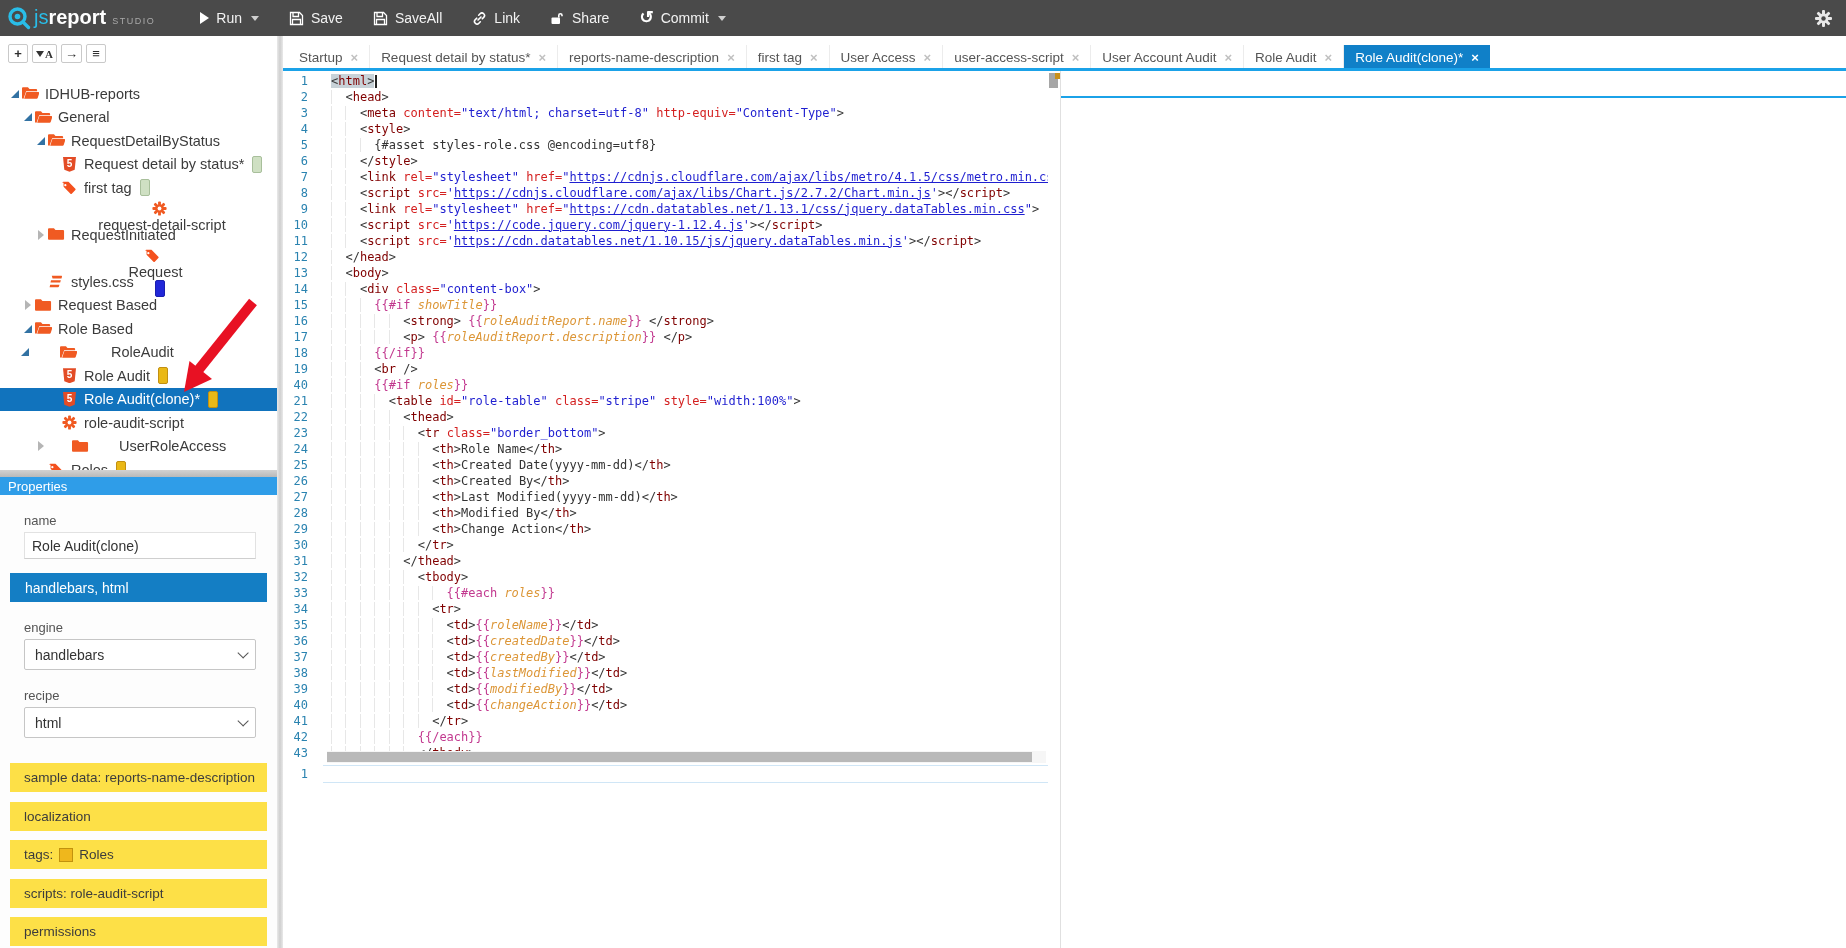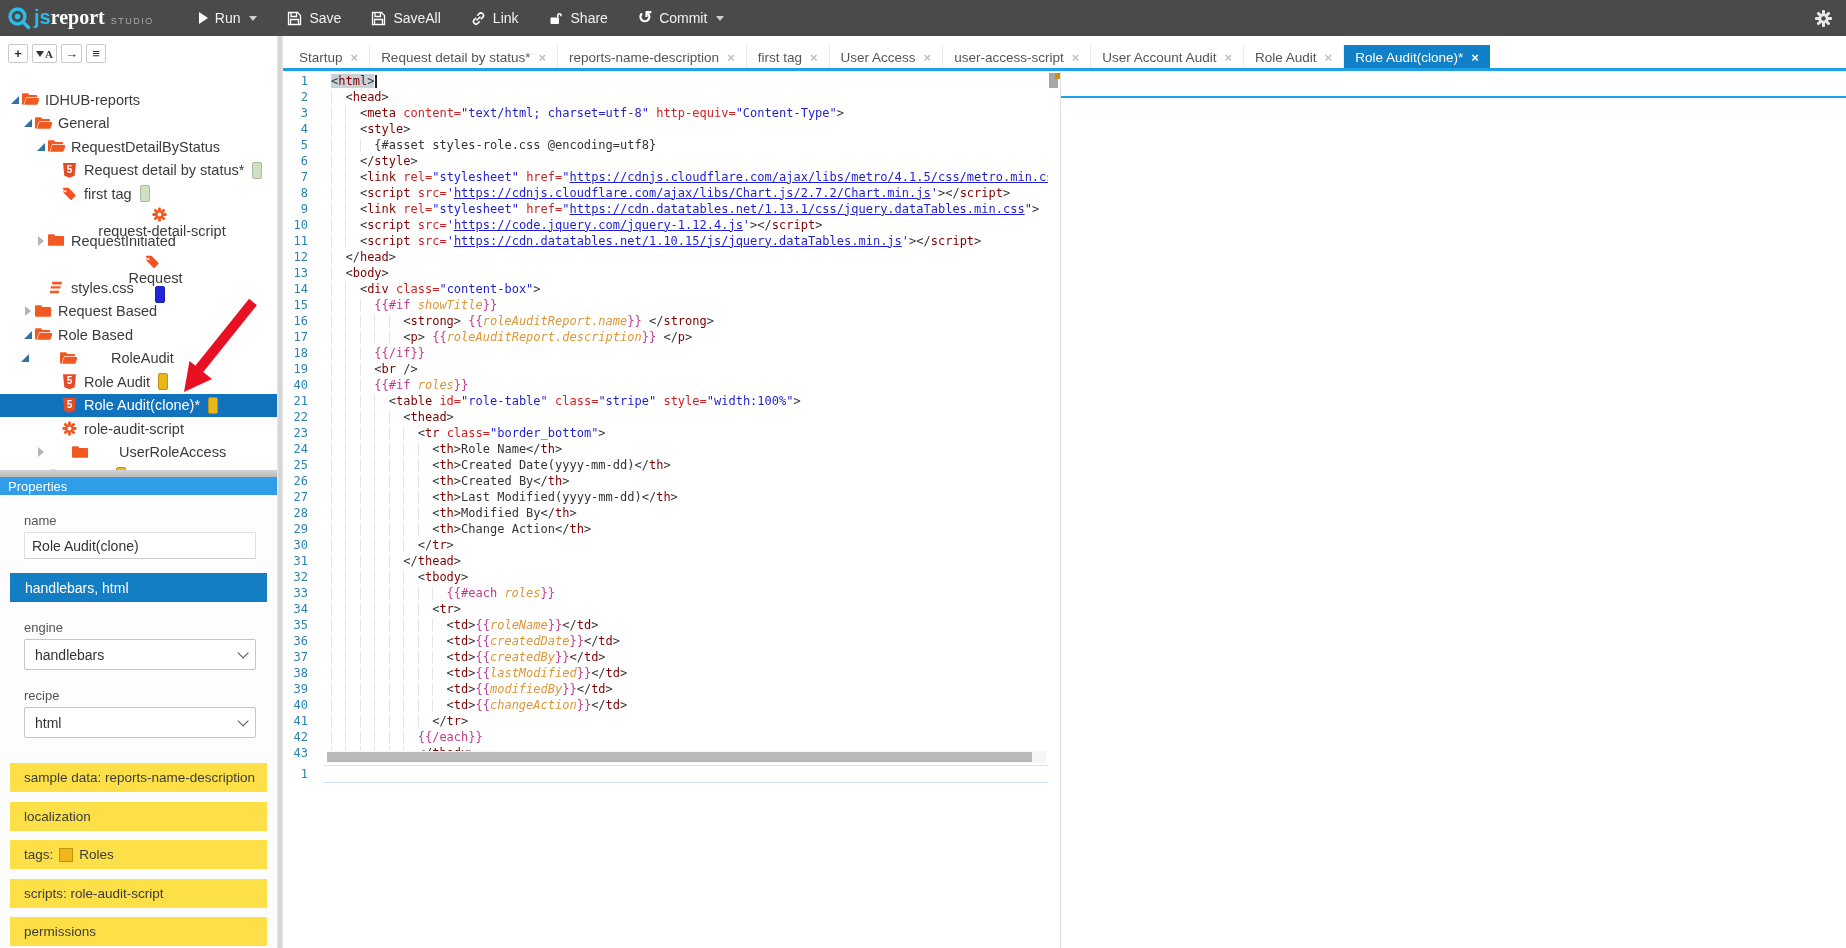--- a/index.html
+++ b/index.html
@@ -4,22 +4,22 @@
 <style>
   * { box-sizing: border-box; margin:0; padding:0; }
   html,body { width:1846px; height:948px; overflow:hidden; background:#fff;
     font-family:"Liberation Sans", sans-serif; }
   .app { position:relative; width:1846px; height:948px; }
 
   
   .topbar { height:36px; background:#4a4a4a; display:flex; align-items:center; color:#f2f2f2; }
   .brand { display:flex; align-items:baseline; margin-left:7px; cursor:pointer; }
   .brand svg { width:24px; height:24px; align-self:center; }
-  .brand .js { color:#29bde8; font-size:20px; font-weight:bold; margin-left:3px;}
-  .brand .report { color:#fff; font-size:20px; font-weight:bold;font-family:Liberation Serif, serif; }
+  .brand .js { color:#29bde8; font-size:20px; font-weight:normal; margin-left:3px;}
+  .brand .report { color:#fff; font-size:20px; font-weight:bold; }
   .brand .studio { color:#a9a9a9; font-size:9px; letter-spacing:1.5px; margin-left:6px; }
   .tb-menu { display:flex; align-items:center; margin-left:30px; height:100%; }
   .tb-item { display:flex; align-items:center; gap:7px; padding:0 15px; height:100%;
     font-size:14px; cursor:pointer; }
   .play-tri { width:0; height:0; border-left:9px solid #fff; border-top:6px solid transparent;
     border-bottom:6px solid transparent; }
   .caret-down { width:0; height:0; border-top:5px solid #cfcfcf; border-left:4.5px solid transparent;
     border-right:4.5px solid transparent; margin-left:2px; }
   .undo-glyph { font-size:17px; line-height:14px; font-weight:bold; color:#fff; }
   .tb-gear { margin-left:auto; margin-right:14px; cursor:pointer; display:flex; }
@@ -33,21 +33,21 @@
   
   .side-actions { display:flex; gap:4px; padding:8px 0 0 8px; height:34px; }
   .side-btn { min-width:20px; height:19px; padding:0 3px; border:1px solid #c9c9c9; border-radius:2px;
     background:#fff; display:flex; align-items:center; justify-content:center;
     font-size:13px; color:#2f2f2f; font-weight:bold; cursor:pointer; gap:1px;}
   .f-tri { width:0; height:0; border-top:6px solid #333; border-left:4px solid transparent;
     border-right:4px solid transparent; }
   .f-a { font-size:11px; font-weight:bold; color:#333; font-family:"Liberation Serif",serif;}
 
   
-  .tree { position:absolute; top:52px; left:0; right:0; height:400px; overflow:hidden; }
+  .tree { position:absolute; top:46px; left:0; right:0; height:400px; overflow:hidden; }
   .trow { display:flex; align-items:center; height:23.5px; font-size:14.5px; color:#3b3b3b;
     cursor:pointer; white-space:nowrap; }
   .trow.sel { background:#1173bd; color:#fff; }
   .arr { width:14px; flex:none; display:flex; align-items:center; justify-content:center; }
   .arr-open { width:0; height:0; border-left:8px solid transparent; border-bottom:8px solid #3272a3; }
   .arr-closed { width:0; height:0; border-top:5px solid transparent; border-bottom:5px solid transparent;
     border-left:6px solid #b5b5b5; }
   .ticon { width:17px; height:17px; flex:none; margin-right:6px; display:flex;
     align-items:center; justify-content:center; }
   .ticon svg { width:17px; height:17px; }

